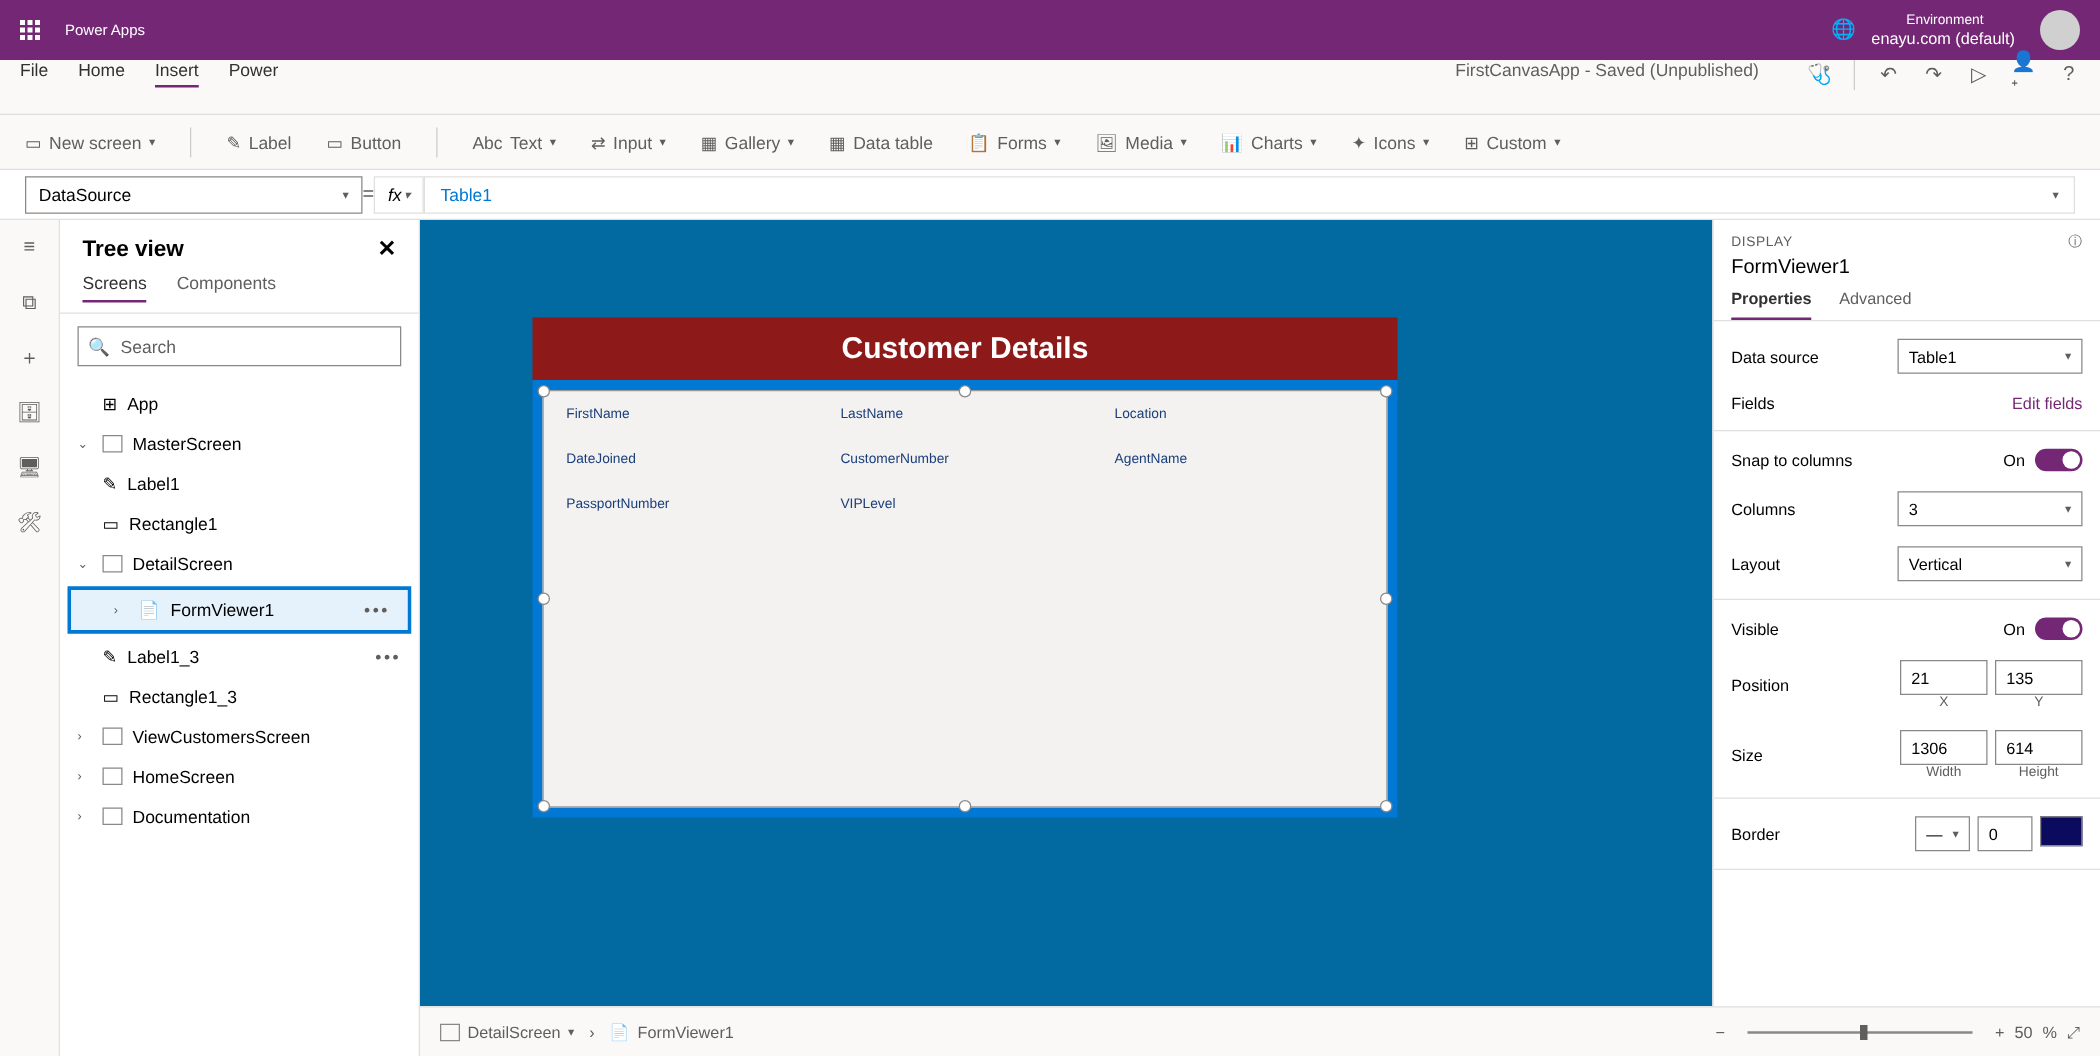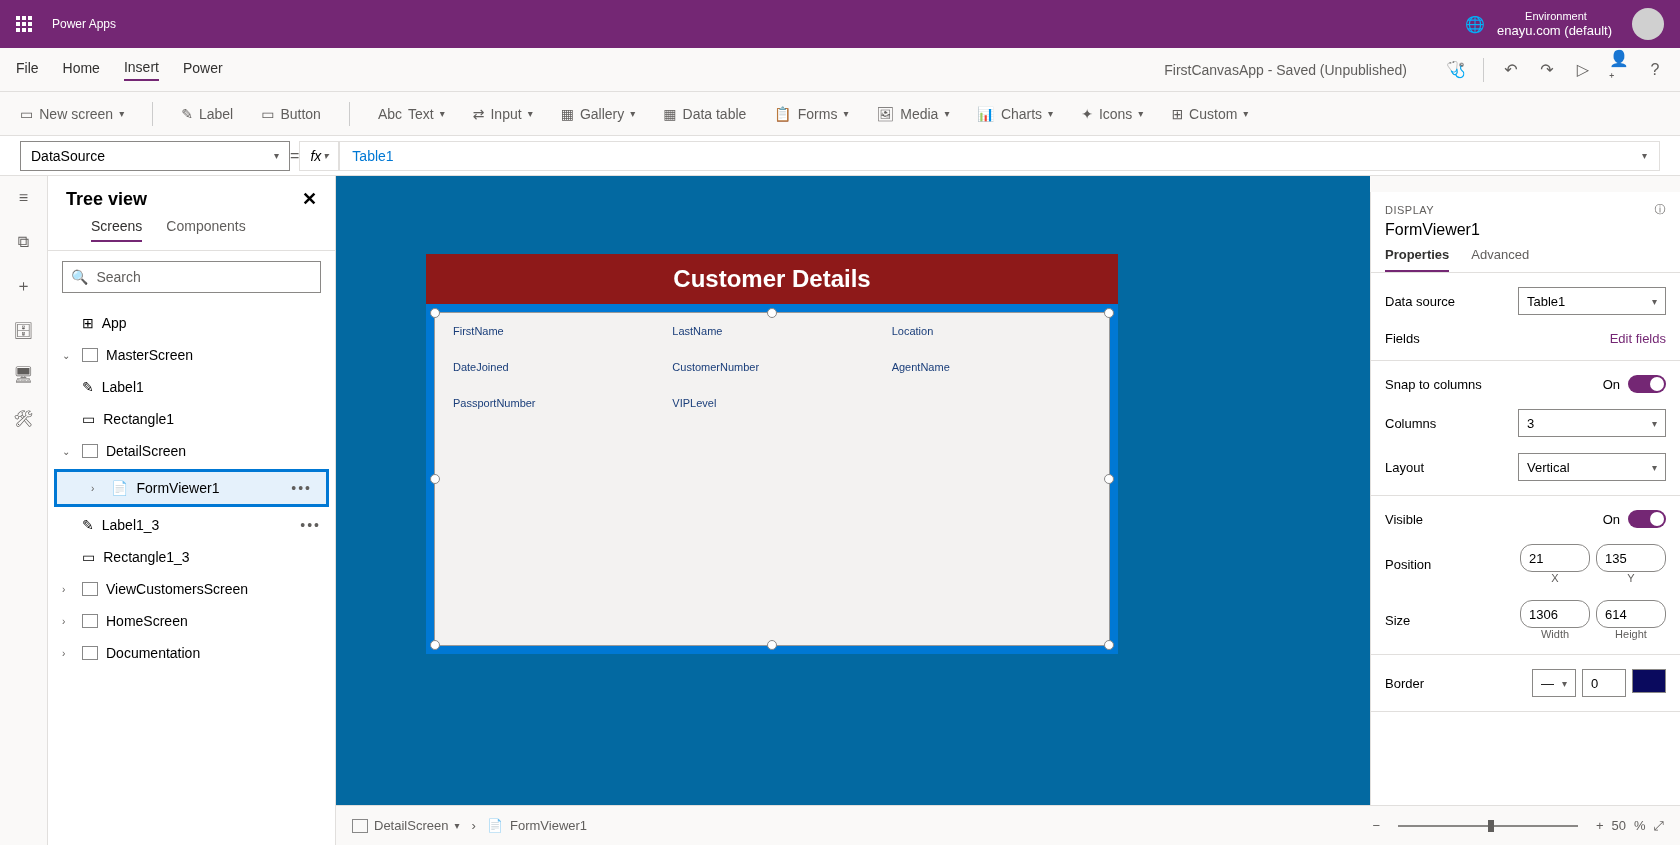--- a/index.html
+++ b/index.html
@@ -9,21 +9,21 @@
 .top-header { height: 48px; background: #742774; color: #fff; display: flex; align-items: center; padding: 0 16px; }
 .waffle-icon { width: 16px; height: 16px; display: grid; grid-template-columns: repeat(3,4px); grid-template-rows: repeat(3,4px); gap: 2px; margin-right: 20px; }
 .waffle-icon span { background: #fff; }
 .app-title { font-size: 12px; font-weight: 400; }
 .env-section { margin-left: auto; display: flex; align-items: center; gap: 12px; }
 .env-label { font-size: 11px; line-height: 1.2; padding-left: 28px; }
 .env-name { font-size: 13px; }
 .avatar { width: 32px; height: 32px; border-radius: 50%; background: #d0d0d0; margin-left: 8px; }
 
 
-.menu-row { height: 44px; background: #faf9f8; display: flex; align-items: center; padding: 0 16px; border-bottom: 1px solid #e1dfdd; gap: 24px; }
+.menu-row { height: 44px; background: #faf9f8; display: flex; align-items: flex-start; padding: 0 16px; border-bottom: 1px solid #e1dfdd; gap: 24px; }
 .menu-item { font-size: 14px; color: #323130; cursor: pointer; padding-bottom: 4px; }
 .menu-item.active { border-bottom: 2px solid #742774; font-weight: 400; color: #323130; }
 .saved-label { margin-left: auto; font-size: 14px; color: #605e5c; }
 .menu-icons { display: flex; gap: 18px; align-items: center; margin-left: 16px; }
 .menu-icon { width: 18px; height: 18px; color: #605e5c; cursor: pointer; display: flex; align-items: center; justify-content: center; }
 .menu-sep { border-left: 1px solid #ccc; height: 24px; }
 
 
 .ribbon { height: 44px; background: #faf9f8; display: flex; align-items: center; padding: 0 20px; gap: 28px; border-bottom: 1px solid #e1dfdd; }
 .ribbon-item { display: flex; align-items: center; gap: 6px; font-size: 14px; color: #605e5c; cursor: pointer; }
@@ -39,21 +39,21 @@
 
 
 .left-rail { position: absolute; left: 0; top: 176px; width: 48px; bottom: 0; background: #faf9f8; border-right: 1px solid #e1dfdd; display: flex; flex-direction: column; align-items: center; padding-top: 12px; gap: 24px; }
 .rail-icon { width: 20px; height: 20px; color: #605e5c; cursor: pointer; display:flex; align-items:center; justify-content:center; }
 
 
 .tree-panel { position: absolute; left: 48px; top: 176px; width: 288px; bottom: 0; background: #fff; border-right: 1px solid #e1dfdd; }
 .tree-header { padding: 12px 18px 8px; font-size: 18px; font-weight: 600; display:flex; justify-content:space-between; align-items:center; }
 .tree-tabs { display: flex; gap: 24px; padding: 0 18px 8px; border-bottom: 1px solid #e1dfdd; }
 .tree-tab { font-size: 14px; color: #605e5c; padding-bottom: 6px; cursor: pointer; }
-.tree-tab.active { color: #323130; border-bottom: 2px solid #742774; margin-left: 25px; }
+.tree-tab.active { color: #323130; border-bottom: 2px solid #742774; }
 .search-box { margin: 10px 14px; height: 32px; border: 1px solid #8a8886; display: flex; align-items: center; padding: 0 8px; gap: 8px; font-size: 14px; color: #605e5c; }
 .tree-list { padding: 4px 0; }
 .tree-node { display: flex; align-items: center; height: 32px; padding: 0 14px; font-size: 14px; gap: 8px; cursor: pointer; }
 .tree-node.selected { background: #e5f1fb; }
 .highlight-box { border: 3px solid #0078d4; margin: 2px 6px; }
 .tree-icon { width: 16px; height: 14px; border: 1px solid #888; }
 .indent1 { padding-left: 34px; }
 .chev-t { width: 12px; font-size:10px; color:#605e5c; }
 .more-dots { margin-left:auto; color:#605e5c; letter-spacing:2px; }
 
@@ -61,31 +61,31 @@
 .canvas-area { position: absolute; left: 336px; top: 176px; right: 310px; bottom: 40px; background: #0369a1; overflow: hidden; }
 .canvas-card { position: absolute; left: 90px; top: 78px; width: 692px; }
 .card-header { height: 50px; background: #8e1919; color: #fff; font-size: 24px; font-weight: 700; display: flex; align-items: center; justify-content: center; }
 .form-select { height: 350px; background: #0078d4; padding: 8px; position: relative; }
 .form-inner { width: 100%; height: 100%; background: #f3f2f1; border: 1px solid #999; position: relative; }
 .sel-handle { position: absolute; width: 10px; height: 10px; background: #fff; border: 1px solid #888; border-radius: 50%; }
 .form-grid { padding: 12px 18px; display: grid; grid-template-columns: repeat(3,1fr); gap: 24px 20px; }
 .form-label { font-size: 11px; color: #1a3e7a; }
 
 
-.props-panel { position: absolute; right: 0; top: 192px; width: 310px; bottom: 0; background: #fff; border-left: 1px solid #e1dfdd; }
+.props-panel { position: absolute; right: 0; top: 176px; width: 310px; bottom: 0; background: #fff; border-left: 1px solid #e1dfdd; }
 .props-head { padding: 10px 14px 4px; font-size: 11px; color: #605e5c; letter-spacing: .5px; display:flex; justify-content:space-between; align-items:center;}
 .props-name { padding: 0 14px 8px; font-size: 16px; }
 .props-tabs { display: flex; gap: 22px; padding: 0 14px; border-bottom: 1px solid #e1dfdd; }
 .props-tab { font-size: 13px; padding-bottom: 8px; cursor: pointer; color: #605e5c; }
 .props-tab.active { font-weight: 600; color: #323130; border-bottom: 2px solid #742774; }
 .prop-row { display: flex; align-items: center; justify-content: space-between; padding: 8px 14px; font-size: 13px; }
 .prop-group { border-bottom: 1px solid #e1dfdd; padding: 6px 0; }
 .prop-input { height: 28px; border: 1px solid #8a8886; padding: 0 8px; font-size: 13px; display: flex; align-items: center; justify-content: space-between; }
 .prop-input.w140 { width: 148px; }
-.prop-input.w70 { width: 70px; border-radius: 12px; }
+.prop-input.w70 { width: 70px; }
 .edit-link { color: #742774; font-size: 13px; }
 .toggle { width: 38px; height: 18px; background: #742774; border-radius: 10px; position: relative; }
 .toggle::after { content: ''; position: absolute; right: 2px; top: 2px; width: 14px; height: 14px; background: #fff; border-radius: 50%; }
 .toggle-wrap { display:flex; align-items:center; gap:8px; font-size:13px;}
 .dual { display:flex; gap:6px; }
 .sublabel { font-size:11px; color:#605e5c; text-align:center; }
 .color-sw { width:34px; height:24px; border:1px solid #8a8886; background:#0a0a5e; }
 
 
 .bottom-bar { position: absolute; left: 336px; right: 0; bottom: 0; height: 40px; background: #faf9f8; border-top: 1px solid #e1dfdd; display: flex; align-items: center; padding: 0 16px; gap: 12px; font-size: 13px; color: #605e5c; }

